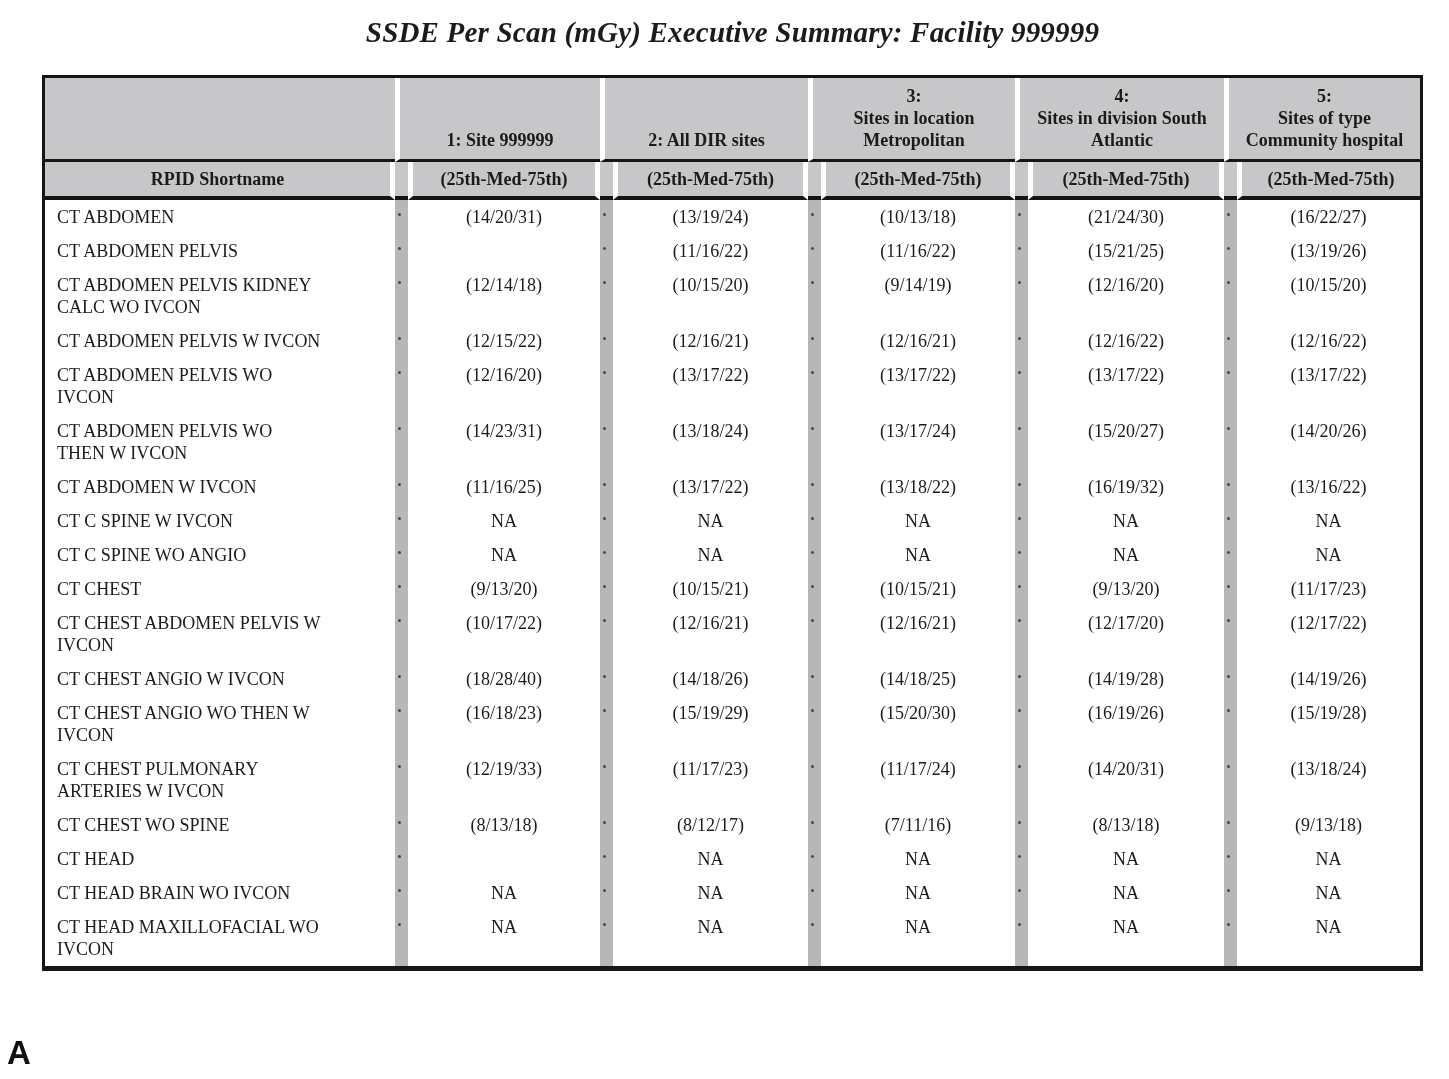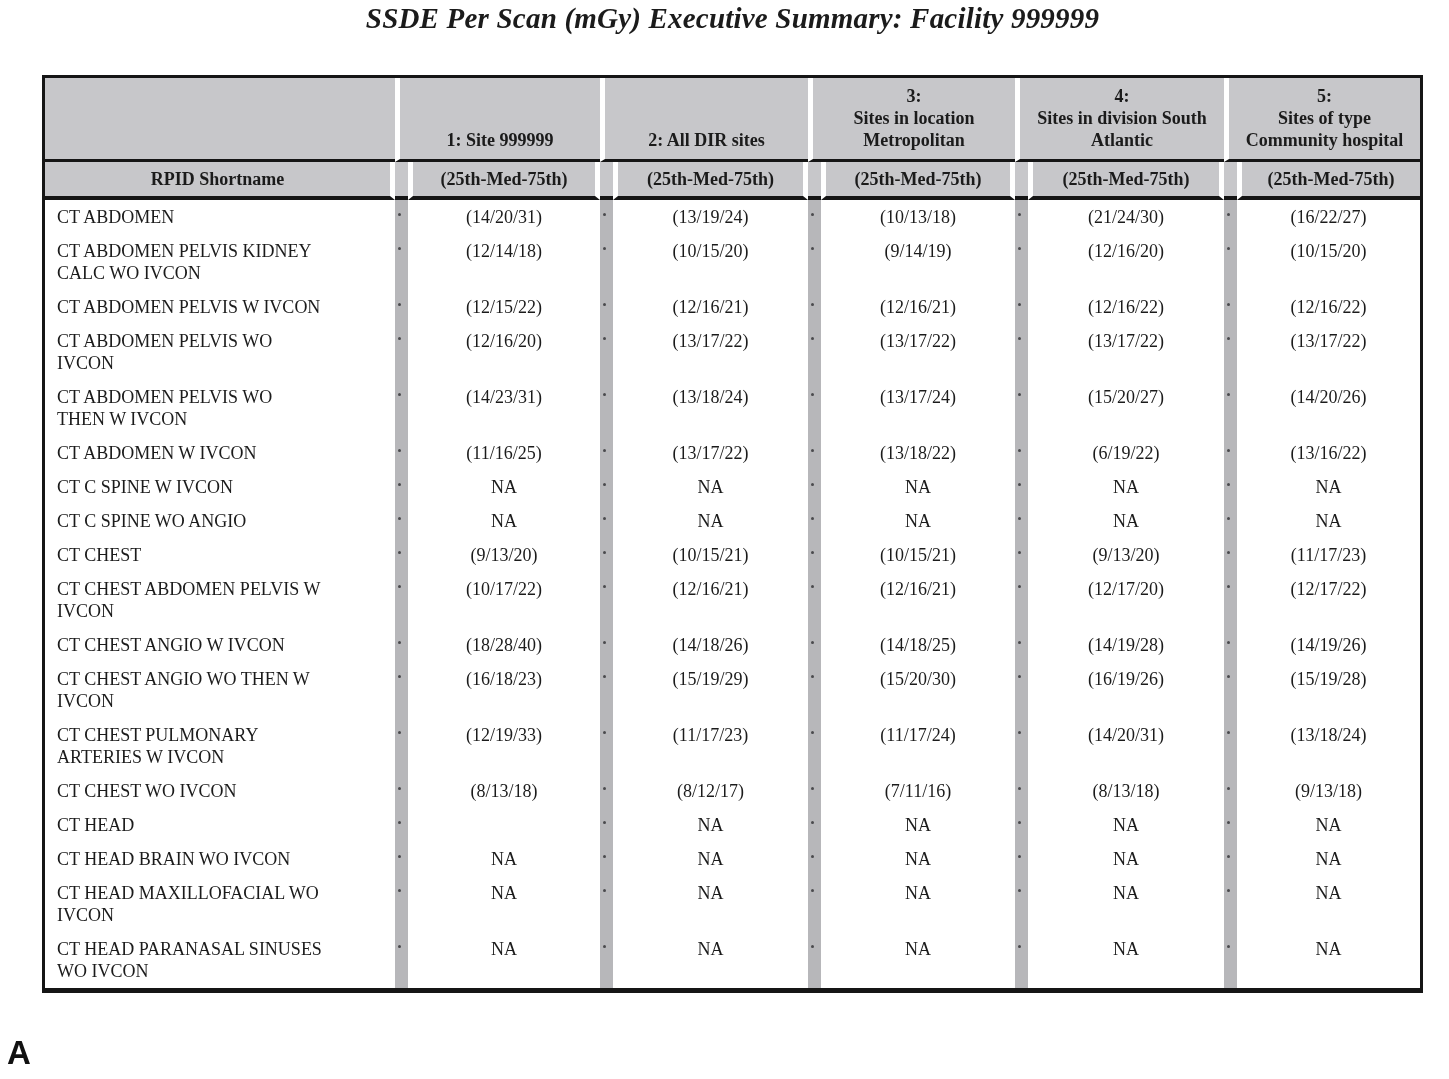--- a/index.html
+++ b/index.html
@@ -8,21 +8,21 @@
     position: relative;
     width: 1449px;
     height: 1079px;
     background: var(--page-bg, #ffffff);
     font-family: "Liberation Serif", serif;
     color: var(--ink, #1b1b1b);
     overflow: hidden;
   }
   .title {
     position: absolute;
-    left: 42px; top: 2px; width: 1381px;
+    left: 42px; top: 16px; width: 1381px;
     text-align: center;
     font-size: 29px;
     font-weight: bold;
     font-style: italic;
     letter-spacing: .2px;
   }
   table.report {
     position: absolute;
     left: 42px; top: 75px;
     width: 1375px;
@@ -158,20 +158,43 @@
       <td class="gutter">
             <span class="dot"></span>
           </td>
       <td class="val">(21/24/30)</td>
       <td class="gutter">
             <span class="dot"></span>
           </td>
       <td class="val">(16/22/27)</td>
     </tr>
         <tr>
+      <td class="name">CT ABDOMEN PELVIS</td>
+      <td class="gutter">
+            <span class="dot"></span>
+          </td>
+      <td class="val"></td>
+      <td class="gutter">
+            <span class="dot"></span>
+          </td>
+      <td class="val">(11/16/22)</td>
+      <td class="gutter">
+            <span class="dot"></span>
+          </td>
+      <td class="val">(11/16/22)</td>
+      <td class="gutter">
+            <span class="dot"></span>
+          </td>
+      <td class="val">(15/21/25)</td>
+      <td class="gutter">
+            <span class="dot"></span>
+          </td>
+      <td class="val">(13/19/26)</td>
+    </tr>
+        <tr>
       <td class="name">CT ABDOMEN PELVIS KIDNEY
 CALC WO IVCON</td>
       <td class="gutter">
             <span class="dot"></span>
           </td>
       <td class="val">(12/14/18)</td>
       <td class="gutter">
             <span class="dot"></span>
           </td>
       <td class="val">(10/15/20)</td>
@@ -269,21 +292,21 @@
             <span class="dot"></span>
           </td>
       <td class="val">(13/17/22)</td>
       <td class="gutter">
             <span class="dot"></span>
           </td>
       <td class="val">(13/18/22)</td>
       <td class="gutter">
             <span class="dot"></span>
           </td>
-      <td class="val">(6/19/22)</td>
+      <td class="val">(16/19/32)</td>
       <td class="gutter">
             <span class="dot"></span>
           </td>
       <td class="val">(13/16/22)</td>
     </tr>
         <tr>
       <td class="name">CT C SPINE W IVCON</td>
       <td class="gutter">
             <span class="dot"></span>
           </td>
@@ -440,21 +463,21 @@
       <td class="gutter">
             <span class="dot"></span>
           </td>
       <td class="val">(14/20/31)</td>
       <td class="gutter">
             <span class="dot"></span>
           </td>
       <td class="val">(13/18/24)</td>
     </tr>
         <tr>
-      <td class="name">CT CHEST WO IVCON</td>
+      <td class="name">CT CHEST WO SPINE</td>
       <td class="gutter">
             <span class="dot"></span>
           </td>
       <td class="val">(8/13/18)</td>
       <td class="gutter">
             <span class="dot"></span>
           </td>
       <td class="val">(8/12/17)</td>
       <td class="gutter">
             <span class="dot"></span>
@@ -532,42 +555,18 @@
       <td class="val">NA</td>
       <td class="gutter">
             <span class="dot"></span>
           </td>
       <td class="val">NA</td>
       <td class="gutter">
             <span class="dot"></span>
           </td>
       <td class="val">NA</td>
     </tr>
-        <tr>
-      <td class="name">CT HEAD PARANASAL SINUSES
-WO IVCON</td>
-      <td class="gutter">
-            <span class="dot"></span>
-          </td>
-      <td class="val">NA</td>
-      <td class="gutter">
-            <span class="dot"></span>
-          </td>
-      <td class="val">NA</td>
-      <td class="gutter">
-            <span class="dot"></span>
-          </td>
-      <td class="val">NA</td>
-      <td class="gutter">
-            <span class="dot"></span>
-          </td>
-      <td class="val">NA</td>
-      <td class="gutter">
-            <span class="dot"></span>
-          </td>
-      <td class="val">NA</td>
-    </tr>
       </tbody>
   </table>
 
   <div class="fig-label">A</div>
 
 </div>
 
 </body></html>

